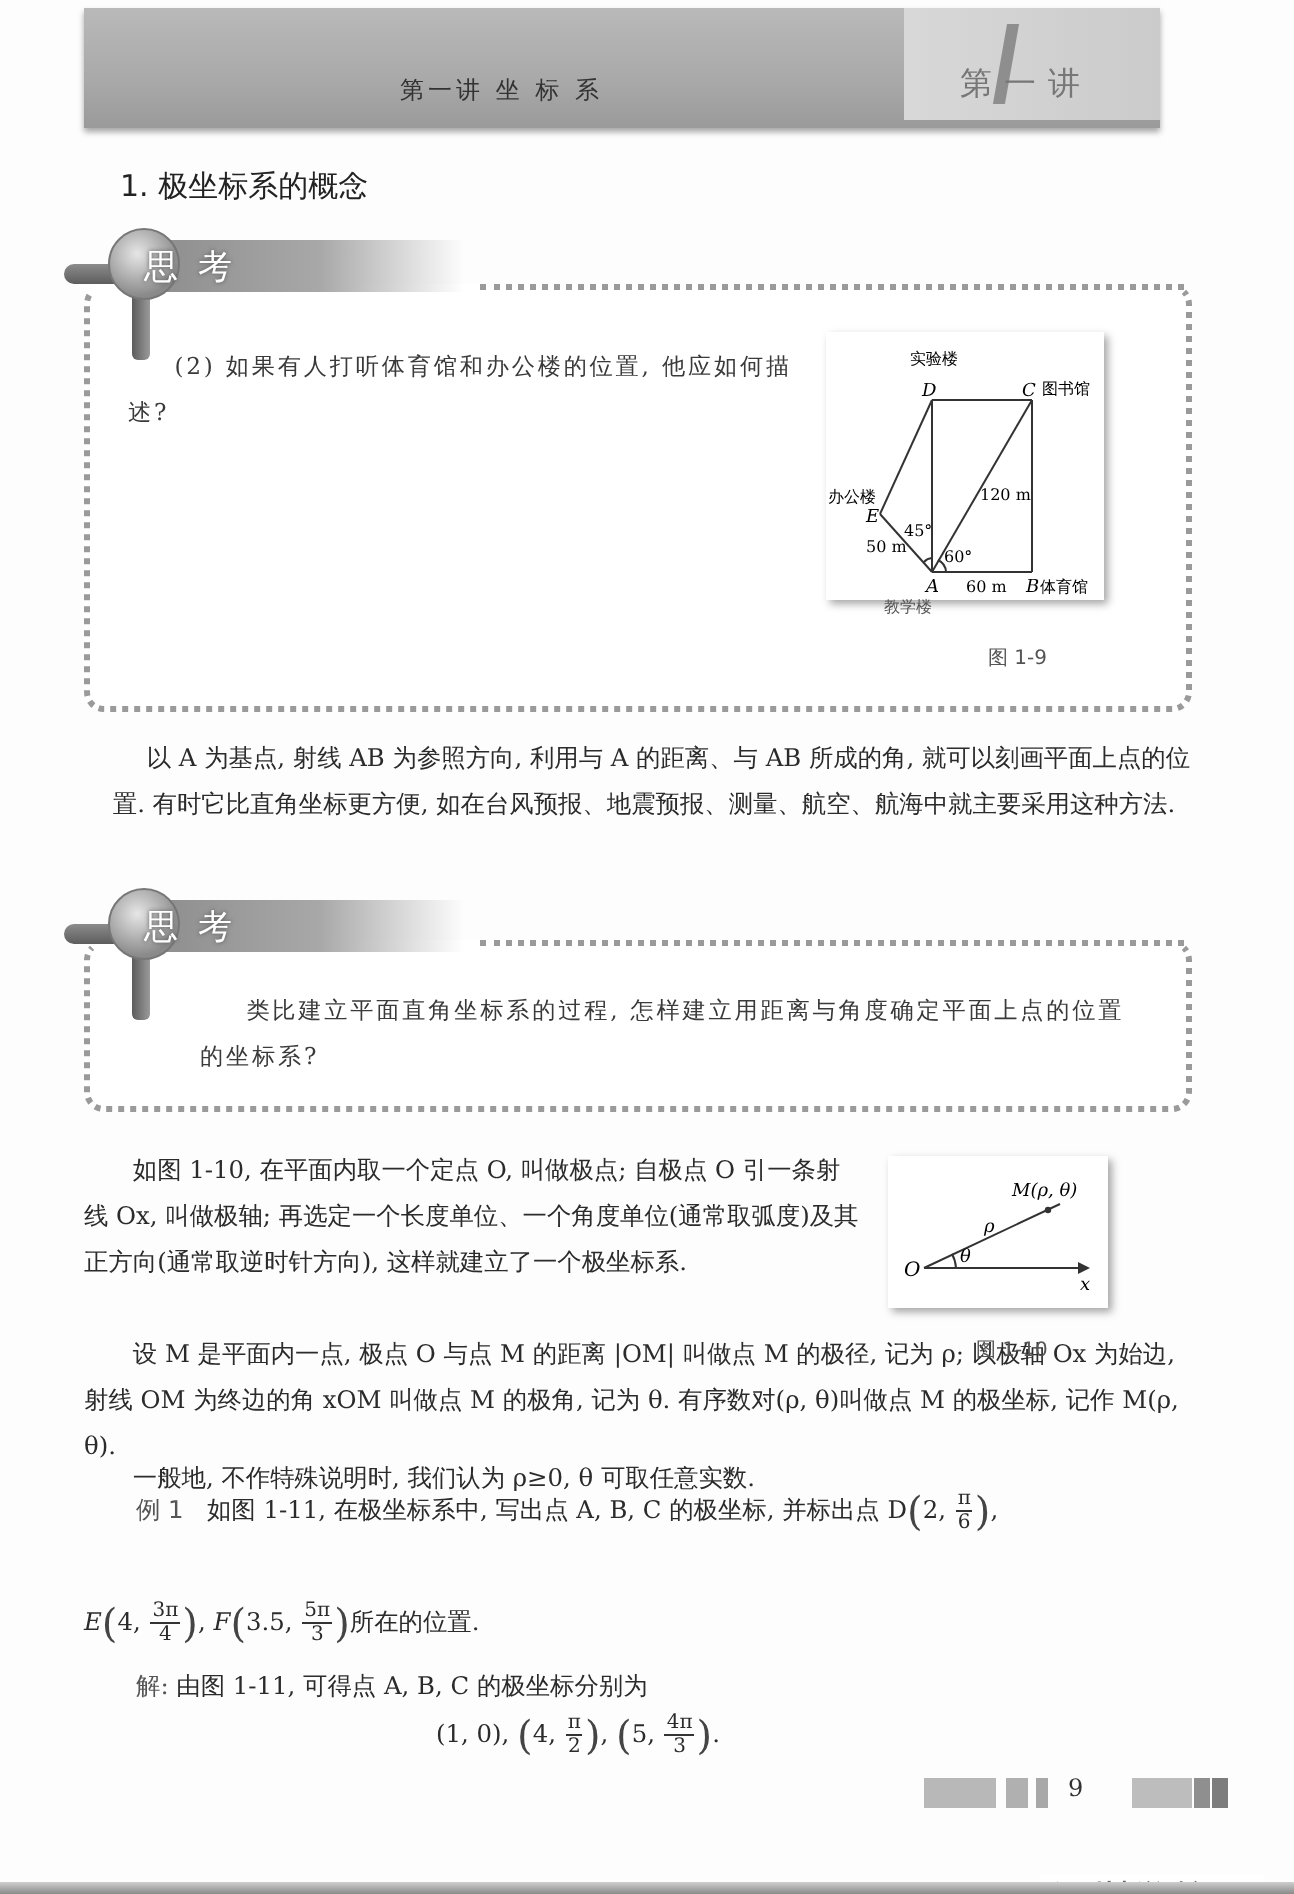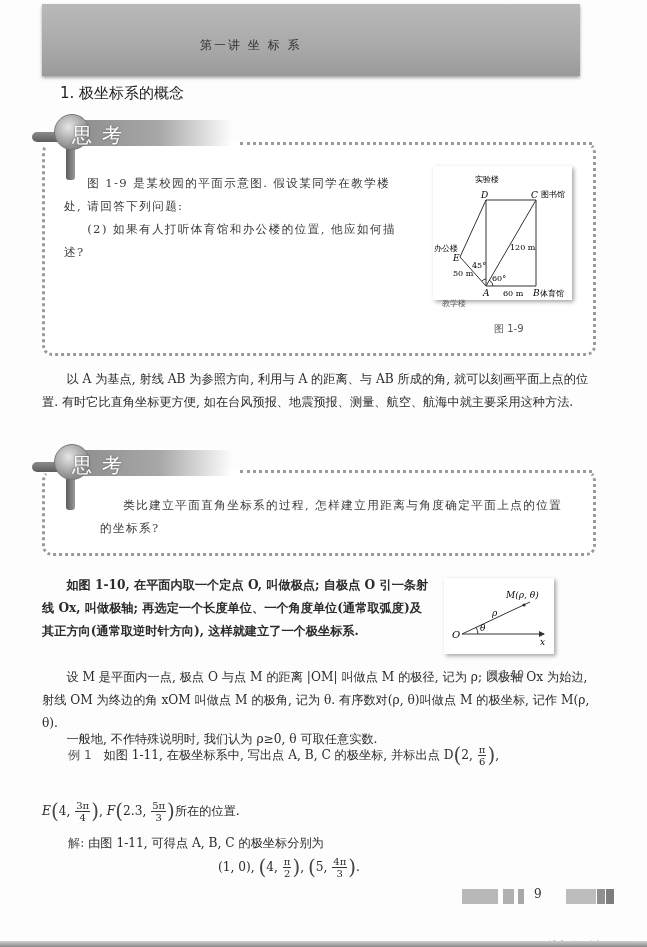--- a/index.html
+++ b/index.html
@@ -1,40 +1,40 @@
 <!DOCTYPE html>
 <html><head>
 <meta charset="utf-8">
 <style>
   html,body{margin:0;padding:0;}
   body{width:647px;height:947px;background:#fdfdfd;position:relative;overflow:hidden;
        font-family:"DejaVu Serif","Liberation Serif",serif;color:#2a2a2a;}
   .page-edge{position:absolute;left:0;right:0;bottom:0;height:6px;background:linear-gradient(#cfcfcf,#8a8a8a);}
-  .header-band{position:absolute;left:42px;top:4px;width:538px;height:72px;
+  .header-band{position:absolute;left:42px;top:4px;width:538px;height:60px;
        background:linear-gradient(180deg,#b9b9b9 0%,#a9a9a9 60%,#9a9a9a 100%);
        box-shadow:0 2px 3px rgba(0,0,0,.35);}
   .header-chapter{position:absolute;left:158px;top:33px;font-size:12px;color:#333;letter-spacing:2px;font-family:"DejaVu Sans",sans-serif;}
   .header-right{position:absolute;left:410px;top:0;width:128px;height:56px;
        background:linear-gradient(90deg,#d8d8d8,#cbcbcb);}
   .header-right-text{position:absolute;left:28px;top:28px;font-size:16px;color:#777;letter-spacing:6px;font-family:"DejaVu Sans",sans-serif;}
   .header-right-mark{position:absolute;left:48px;top:8px;width:6px;height:40px;background:#8e8e8e;transform:skewX(-10deg);}
 
   .section-title{position:absolute;left:60px;top:84px;font-size:15px;color:#222;font-family:"DejaVu Sans",sans-serif;}
 
   .think-box{position:absolute;border:3px dotted #9a9a9a;border-radius:10px;background:#fff;}
   .think-box.b1{left:42px;top:142px;width:548px;height:208px;border-top-color:transparent;}
   .think-box.b2{left:42px;top:470px;width:548px;height:80px;border-top-color:transparent;}
   .dots-top{position:absolute;height:0;border-top:3px dotted #9a9a9a;}
   .think-tag{position:absolute;height:26px;width:160px;
        background:linear-gradient(90deg,#8c8c8c 0%,#a8a8a8 55%,rgba(200,200,200,0) 100%);}
   .think-tag .ball{position:absolute;left:-18px;top:-6px;width:34px;height:34px;border-radius:50%;
        background:radial-gradient(circle at 40% 35%,#e6e6e6,#8a8a8a 70%);border:1px solid #777;}
   .think-tag .stick{position:absolute;left:-6px;top:22px;width:9px;height:38px;background:linear-gradient(90deg,#5c5c5c,#9a9a9a);border-radius:3px;}
   .think-tag .arm{position:absolute;left:-40px;top:12px;width:34px;height:10px;background:linear-gradient(#8c8c8c,#5d5d5d);border-radius:6px;}
-  .think-tag .label{position:absolute;left:0;top:2px;color:#fff;font-size:20px;letter-spacing:10px;font-family:Liberation Serif, serif;text-shadow:0 0 2px #555;text-align:right;}
+  .think-tag .label{position:absolute;left:0;top:2px;color:#fff;font-size:17px;letter-spacing:10px;font-family:Liberation Serif, serif;text-shadow:0 0 2px #555;text-align:right;}
 
   .body-text{position:absolute;font-size:12.2px;line-height:23px;color:#2b2b2b;}
   .indent{text-indent:2em;}
   .think-text{font-size:11.6px;line-height:23px;color:#3a3a3a;letter-spacing:1.4px;}
 
   .fig-frame{position:absolute;background:#fff;box-shadow:2px 2px 4px rgba(0,0,0,.35);}
   .fig-caption{position:absolute;font-size:10px;color:#555;font-family:"DejaVu Sans",sans-serif;}
   svg text{font-family:"DejaVu Serif","Liberation Serif",serif;}
 
   .frac{display:inline-block;vertical-align:middle;text-align:center;font-size:10px;line-height:11px;margin:0 1px;}
@@ -45,39 +45,42 @@
 
   .footer-bars{position:absolute;top:889px;height:15px;}
   .page-number{position:absolute;left:534px;top:887px;font-size:12px;color:#333;}
   .watermark{position:absolute;left:520px;top:905px;font-size:19px;color:#666;font-family:"DejaVu Sans",sans-serif;letter-spacing:1px;background:#fff;padding:0 6px;margin-top:32px;}
 </style>
 </head>
 <body>
 
 <div class="header-band">
   <span class="header-chapter">第一讲 坐 标 系</span>
+  <div class="header-right">
+    <div class="header-right-mark"></div>
+    <span class="header-right-text">第一讲</span>
+  </div>
 </div>
 
 <div class="section-title">1. 极坐标系的概念</div>
 
 <div class="think-box b1"></div>
 <div class="dots-top" style="left:240px;top:142px;width:352px;"></div>
 <div class="think-tag" style="left:72px;top:120px;">
   <div class="arm"></div>
   <div class="stick"></div>
   <div class="ball"></div>
   <span class="label">思考</span>
 </div>
 
 <div class="body-text think-text" style="left:64px;top:172px;width:336px;">
-  <div class="indent">图 1-9 是某校园的平面示意图. 假设某同学在教学楼处, 请回答下列问题:</div>
   <div class="indent">(2) 如果有人打听体育馆和办公楼的位置, 他应如何描述?</div>
 </div>
 
-<div class="fig-frame" style="left:413px;top:166px;width:139px;height:134px;margin-left:20px;">
+<div class="fig-frame" style="left:413px;top:166px;width:139px;height:134px;">
   <svg width="139" height="134" viewBox="0 0 139 134">
     <g stroke="#333" stroke-width="1" fill="none">
       <line x1="53" y1="34" x2="53" y2="120"></line>
       <line x1="53" y1="34" x2="103" y2="34"></line>
       <line x1="103" y1="34" x2="103" y2="120"></line>
       <line x1="53" y1="120" x2="103" y2="120"></line>
       <line x1="53" y1="120" x2="103" y2="34"></line>
       <line x1="53" y1="34" x2="27" y2="91"></line>
       <line x1="27" y1="91" x2="53" y2="120"></line>
       <path d="M60 120 A7 7 0 0 0 56 114"></path>
@@ -95,33 +98,33 @@
     <text x="59" y="115" font-size="8">60°</text>
     <text x="50" y="130" font-size="9" font-style="italic">A</text>
     <text x="70" y="130" font-size="8">60 m</text>
     <text x="100" y="130" font-size="9" font-style="italic">B</text>
     <text x="107" y="130" font-size="8">体育馆</text>
   </svg>
 </div>
 <div class="fig-caption" style="left:462px;top:322px;padding-left:32px;">图 1-9</div>
 <div class="fig-caption" style="left:442px;top:298px;font-size:8px;">教学楼</div>
 
-<div class="body-text indent" style="left:42px;top:368px;width:560px;">以 A 为基点, 射线 AB 为参照方向, 利用与 A 的距离、与 AB 所成的角, 就可以刻画平面上点的位置. 有时它比直角坐标更方便, 如在台风预报、地震预报、测量、航空、航海中就主要采用这种方法.</div>
+<div class="body-text indent" style="left:42px;top:368px;width:560px;text-align:center;">以 A 为基点, 射线 AB 为参照方向, 利用与 A 的距离、与 AB 所成的角, 就可以刻画平面上点的位置. 有时它比直角坐标更方便, 如在台风预报、地震预报、测量、航空、航海中就主要采用这种方法.</div>
 
 <div class="think-box b2"></div>
 <div class="dots-top" style="left:240px;top:470px;width:352px;"></div>
 <div class="think-tag" style="left:72px;top:450px;">
   <div class="arm"></div>
   <div class="stick"></div>
   <div class="ball"></div>
   <span class="label">思考</span>
 </div>
 <div class="body-text think-text indent" style="left:100px;top:494px;width:470px;">类比建立平面直角坐标系的过程, 怎样建立用距离与角度确定平面上点的位置的坐标系?</div>
 
-<div class="body-text indent" style="left:42px;top:574px;width:388px;font-weight:bold;">如图 1-10, 在平面内取一个定点 O, 叫做极点; 自极点 O 引一条射线 Ox, 叫做极轴; 再选定一个长度单位、一个角度单位(通常取弧度)及其正方向(通常取逆时针方向), 这样就建立了一个极坐标系.</div>
+<div class="body-text indent" style="left:42px;top:574px;width:388px;">如图 1-10, 在平面内取一个定点 O, 叫做极点; 自极点 O 引一条射线 Ox, 叫做极轴; 再选定一个长度单位、一个角度单位(通常取弧度)及其正方向(通常取逆时针方向), 这样就建立了一个极坐标系.</div>
 <div class="body-text indent" style="left:42px;top:666px;width:560px;">
   <span>设 M 是平面内一点, 极点 O 与点 M 的距离 |OM| 叫做点 M 的极径, 记为 ρ; 以极轴 Ox 为始边, 射线 OM 为终边的角 xOM 叫做点 M 的极角, 记为 θ. 有序数对(ρ, θ)叫做点 M 的极坐标, 记作 M(ρ, θ).</span>
 </div>
 <div class="body-text indent" style="left:42px;top:712px;width:560px;margin-top:16px;">一般地, 不作特殊说明时, 我们认为 ρ≥0, θ 可取任意实数.</div>
 
 <div class="fig-frame" style="left:444px;top:578px;width:110px;height:76px;">
   <svg width="110" height="76" viewBox="0 0 110 76">
     <defs>
       <marker id="arr" markerWidth="6" markerHeight="6" refX="5" refY="3" orient="auto">
         <path d="M0,0 L6,3 L0,6 z" fill="#333"></path>
@@ -139,21 +142,21 @@
   </svg>
 </div>
 <div class="fig-caption" style="left:488px;top:668px;">图 1-10</div>
 
 <div class="body-text" style="left:68px;top:744px;width:560px;white-space:nowrap;">
   <span style="color:#555;font-family:'DejaVu Sans',sans-serif;">例 1</span>&nbsp;&nbsp;
   <span>如图 1-11, 在极坐标系中, 写出点 A, B, C 的极坐标, 并标出点 D</span><span class="paren">(</span><span>2</span>,&nbsp;<span class="frac"><span class="num">π</span><span class="den">6</span></span><span class="paren">)</span>,
 </div>
 <div class="body-text" style="left:42px;top:800px;width:560px;white-space:nowrap;">
   <span class="i">E</span><span class="paren">(</span><span>4</span>,&nbsp;<span class="frac"><span class="num">3π</span><span class="den">4</span></span><span class="paren">)</span>,
-  <span class="i">F</span><span class="paren">(</span><span>2.3</span>,&nbsp;<span class="frac"><span class="num">5π</span><span class="den">3</span></span><span class="paren">)</span><span>所在的位置.</span>
+  <span class="i">F</span><span class="paren">(</span><span>3.5</span>,&nbsp;<span class="frac"><span class="num">5π</span><span class="den">3</span></span><span class="paren">)</span><span>所在的位置.</span>
 </div>
 <div class="body-text" style="left:68px;top:832px;width:540px;">
   <span style="color:#555;">解:</span>
   <span>由图 1-11, 可得点 A, B, C 的极坐标分别为</span>
 </div>
 <div class="body-text" style="left:218px;top:856px;white-space:nowrap;">
   <span>(1, 0)</span>,
   <span class="paren">(</span><span>4</span>,&nbsp;<span class="frac"><span class="num">π</span><span class="den">2</span></span><span class="paren">)</span>,
   <span class="paren">(</span><span>5</span>,&nbsp;<span class="frac"><span class="num">4π</span><span class="den">3</span></span><span class="paren">)</span>.
 </div>

